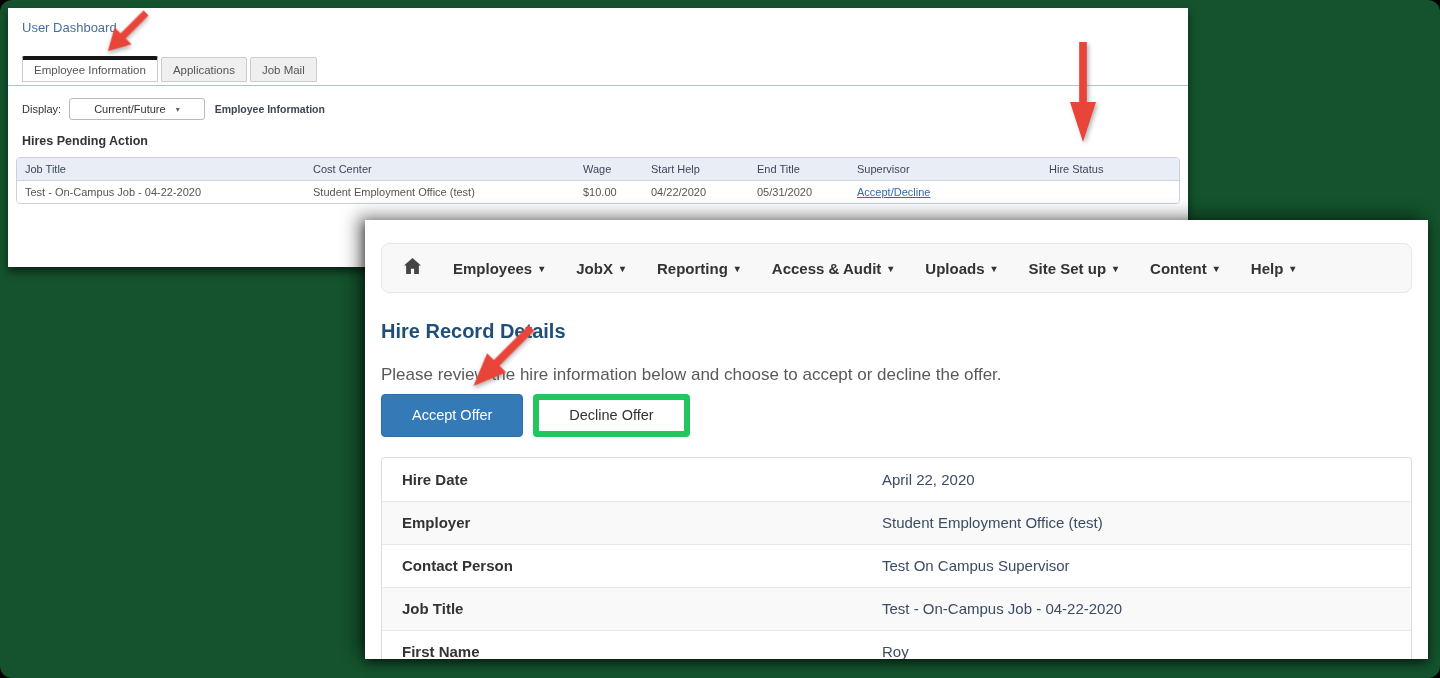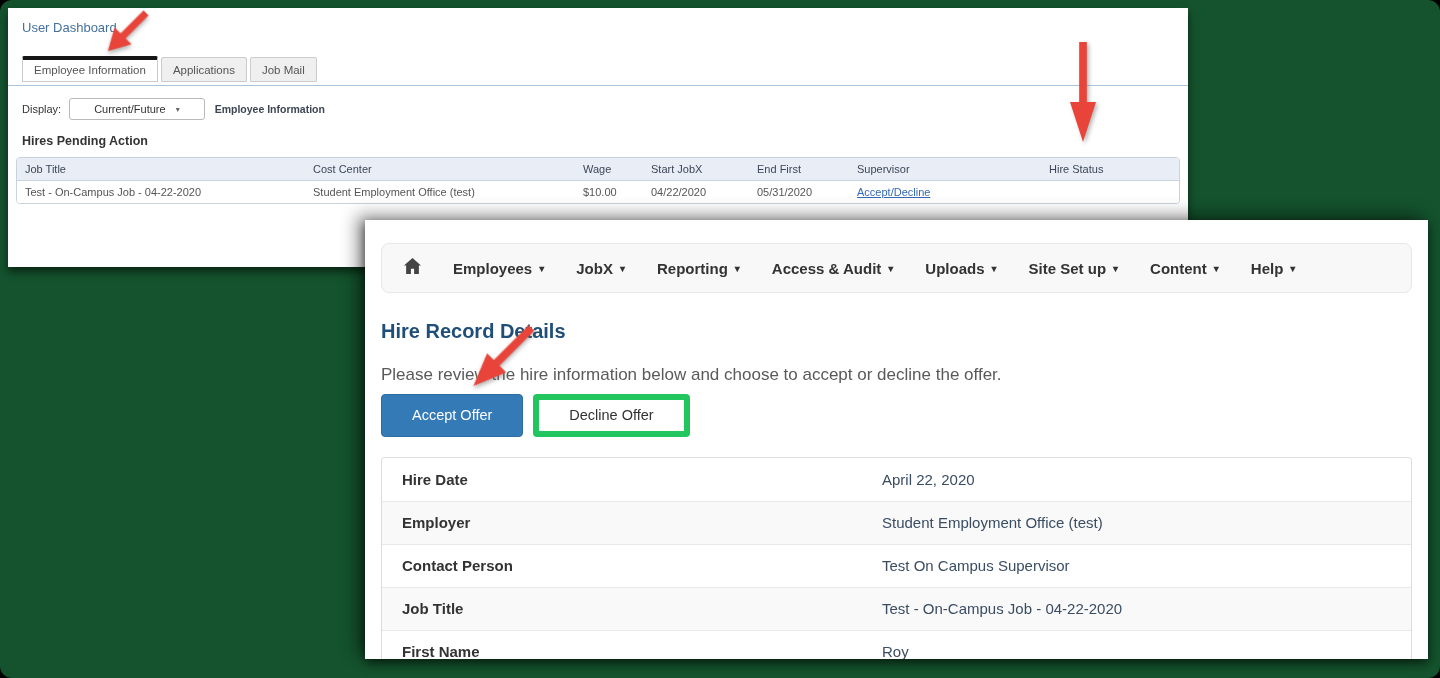--- a/index.html
+++ b/index.html
@@ -86,22 +86,22 @@
       <span class="display-caption">Employee Information</span>
     </div>
 
     <div class="w1-section-title">Hires Pending Action</div>
 
     <div class="hires-table">
       <div class="ht-row ht-head">
         <div class="ht-cell">Job Title</div>
         <div class="ht-cell">Cost Center</div>
         <div class="ht-cell">Wage</div>
-        <div class="ht-cell">Start JobX</div>
-        <div class="ht-cell">End First</div>
+        <div class="ht-cell">Start Help</div>
+        <div class="ht-cell">End Title</div>
         <div class="ht-cell">Supervisor</div>
         <div class="ht-cell">Hire Status</div>
       </div>
       <div class="ht-row ht-body">
         <div class="ht-cell">Test - On-Campus Job - 04-22-2020</div>
         <div class="ht-cell">Student Employment Office (test)</div>
         <div class="ht-cell">$10.00</div>
         <div class="ht-cell">04/22/2020</div>
         <div class="ht-cell">05/31/2020</div>
         <div class="ht-cell"><a class="hire-link">Accept/Decline</a></div>

